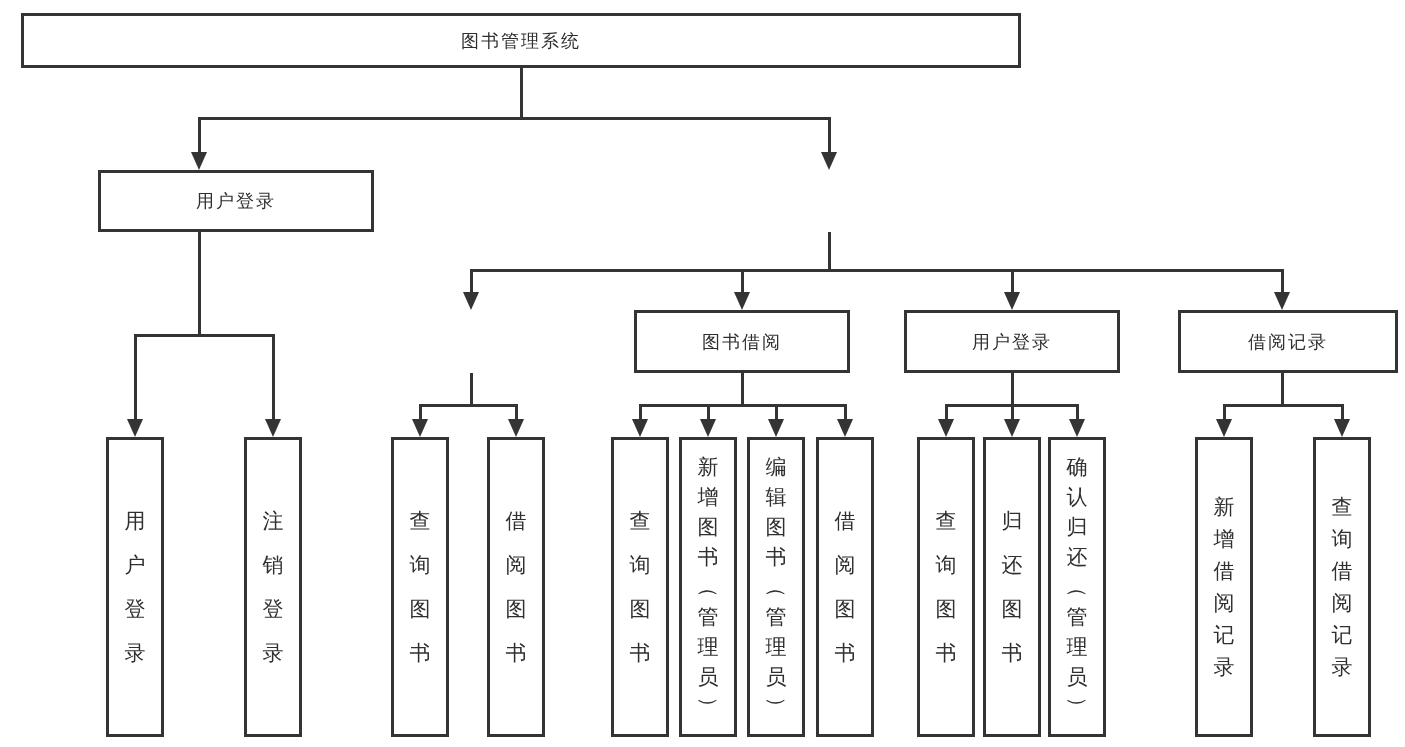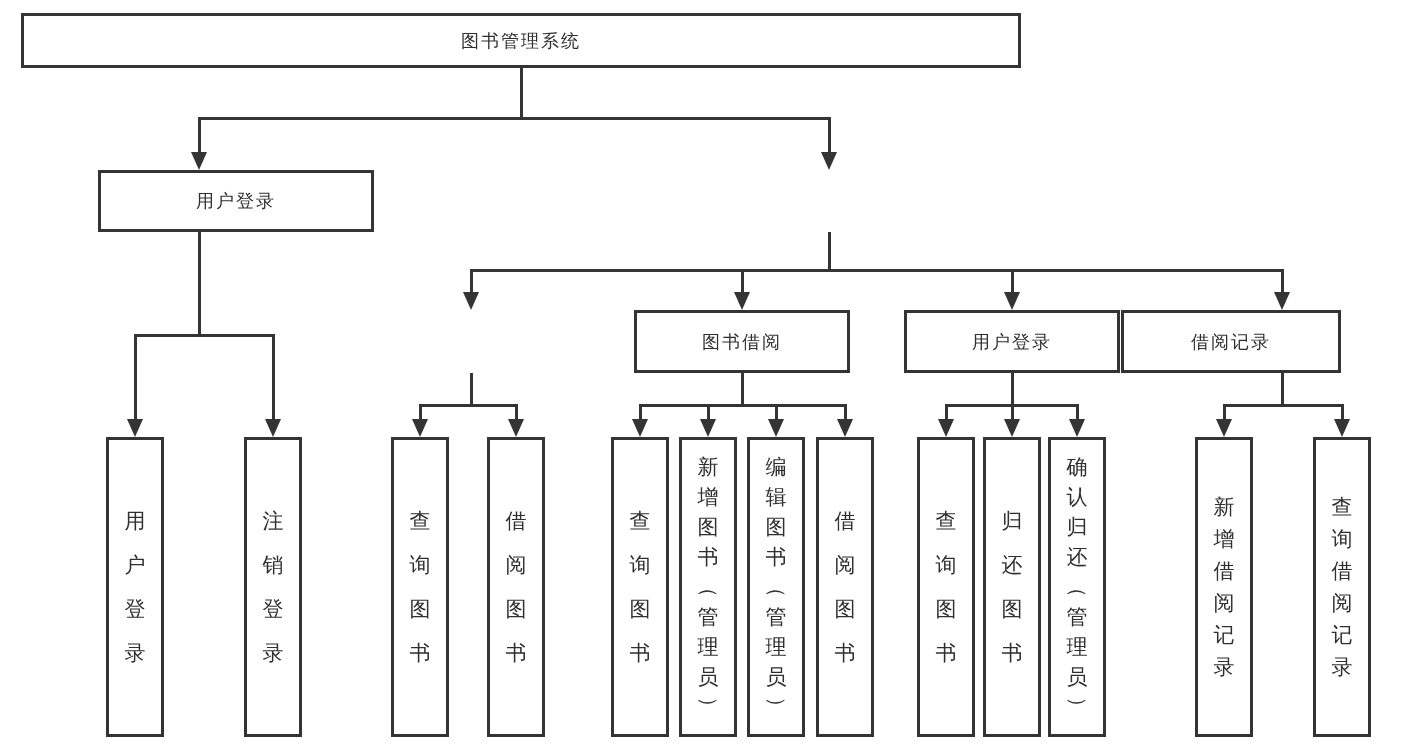--- a/index.html
+++ b/index.html
@@ -142,21 +142,21 @@
   <div class="box" style="left:98px;top:170px;width:276px;height:62px">
     <span>用户登录</span>
   </div>
 
   <div class="box" style="left:634px;top:310px;width:216px;height:63px">
     <span>图书借阅</span>
   </div>
   <div class="box" style="left:904px;top:310px;width:216px;height:63px">
     <span>用户登录</span>
   </div>
-  <div class="box" style="left:1121px;top:310px;width:220px;height:63px">
+  <div class="box" style="left:1178px;top:310px;width:220px;height:63px">
     <span>借阅记录</span>
   </div>
 
   <div class="vbox" style="left:106px;top:437px">
     <div class="vlabel" style="--lh: 44px;">
         <span class="vchar">用</span>
         <span class="vchar">户</span>
         <span class="vchar">登</span>
         <span class="vchar">录</span>
       </div>

